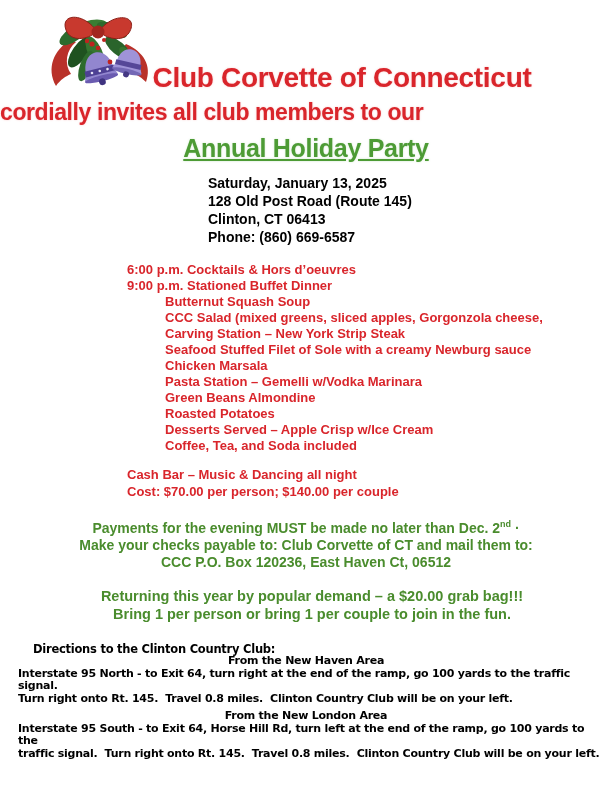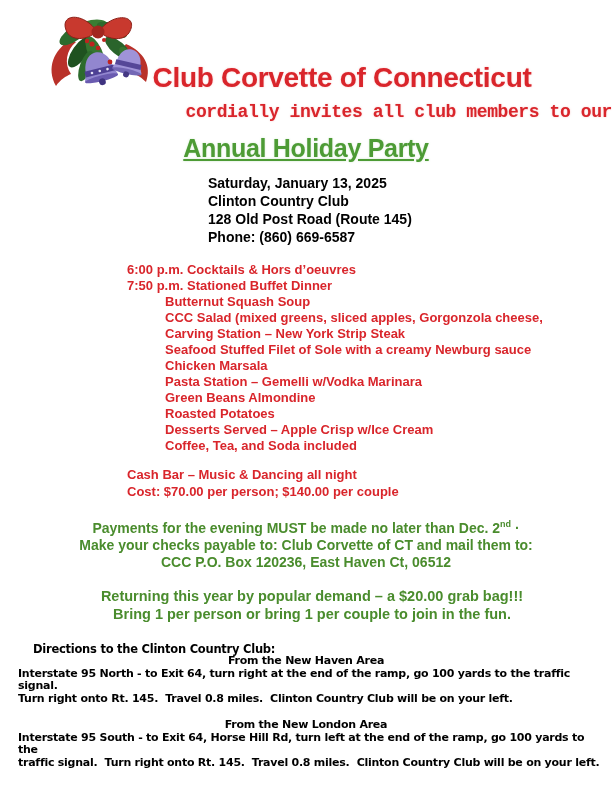--- a/index.html
+++ b/index.html
@@ -14,47 +14,46 @@
   .bells{position:absolute;left:40px;top:6px;}
   .title{
     padding-top:62px;padding-left:72px;
     text-align:center;
     font-size:28px;line-height:32px;
     color:var(--red);
     letter-spacing:-0.3px;
     text-shadow:0 0 2px rgba(235,90,90,0.35);
   }
   .subtitle{
-    text-align:right;margin-top:5px;
-    font-size:18px;line-height:26px;
+    text-align:left;margin-top:5px;
+    font-size:23px;line-height:26px;
     color:var(--red);
     letter-spacing:-0.4px;
     text-shadow:0 0 2px rgba(235,90,90,0.35);
-    font-family:Liberation Mono, monospace;
   }
   .annual{
     text-align:center;margin-top:9px;
     font-size:25px;line-height:28px;
     color:var(--green_title);
     letter-spacing:-0.3px;
     text-shadow:0 0 2px rgba(120,190,110,0.35);
     text-decoration:underline;
   }
   .venue{margin:12px 0 0 208px;font-size:14px;line-height:18px;color:#000;}
   .schedule{margin-top:16px;font-size:13px;line-height:16px;color:var(--red);}
   .time-line{margin-left:127px;}
   .menu-line{margin-left:165px;}
   .bar{margin-top:12px;margin-left:127px;font-size:13px;line-height:17px;color:var(--red);}
   .payment{margin-top:16px;text-align:center;font-size:14px;line-height:17px;color:var(--green_text);}
   .payment sup{font-size:9px;}
   .grab{margin-top:16px;text-align:center;font-size:14.5px;line-height:18px;color:var(--green_text);padding-left:12px;}
   .directions{margin-top:20px;color:#000;font-family:"DejaVu Sans","Liberation Sans",sans-serif;font-size:11px;line-height:12.5px;letter-spacing:-0.25px;}
   .dir-heading{margin-left:33px;font-size:11.5px;}
   .dir-area{text-align:center;}
-  .dir-area2{margin-top:14px;}
+  .dir-area2{margin-top:5px;}
   .dir-line{margin-left:18px;margin-right:6px;white-space:pre-wrap;}
 </style>
 </head>
 <body>
 
 <div class="page">
 
   <svg class="bells" width="128" height="96" viewBox="0 0 128 96" aria-hidden="true">
     <g>
       <path d="M30,34 C14,44 6,62 16,80 C20,74 26,70 31,68 C24,58 26,44 36,36 Z" fill="#b93129"></path>
@@ -100,28 +99,28 @@
       <circle cx="64" cy="34" r="2"></circle>
     </g>
   </svg>
 
   <div class="title">Club Corvette of Connecticut</div>
   <div class="subtitle">cordially invites all club members to our</div>
   <div class="annual">Annual Holiday Party</div>
 
   <div class="venue">
     <div>Saturday, January 13, 2025</div>
-    <div>Clinton Country Club</div>
     <div>128 Old Post Road (Route 145)</div>
+    <div>Clinton, CT 06413</div>
     <div>Phone: (860) 669-6587</div>
   </div>
 
   <div class="schedule">
     <div class="time-line">6:00 p.m. Cocktails &amp; Hors d’oeuvres</div>
-    <div class="time-line">7:50 p.m. Stationed Buffet Dinner</div>
+    <div class="time-line">9:00 p.m. Stationed Buffet Dinner</div>
     <div class="menu-line">Butternut Squash Soup</div>
     <div class="menu-line">CCC Salad (mixed greens, sliced apples, Gorgonzola cheese,</div>
     <div class="menu-line">Carving Station – New York Strip Steak</div>
     <div class="menu-line">Seafood Stuffed Filet of Sole with a creamy Newburg sauce</div>
     <div class="menu-line">Chicken Marsala</div>
     <div class="menu-line">Pasta Station – Gemelli w/Vodka Marinara</div>
     <div class="menu-line">Green Beans Almondine</div>
     <div class="menu-line">Roasted Potatoes</div>
     <div class="menu-line">Desserts Served – Apple Crisp w/Ice Cream</div>
     <div class="menu-line">Coffee, Tea, and Soda included</div>

